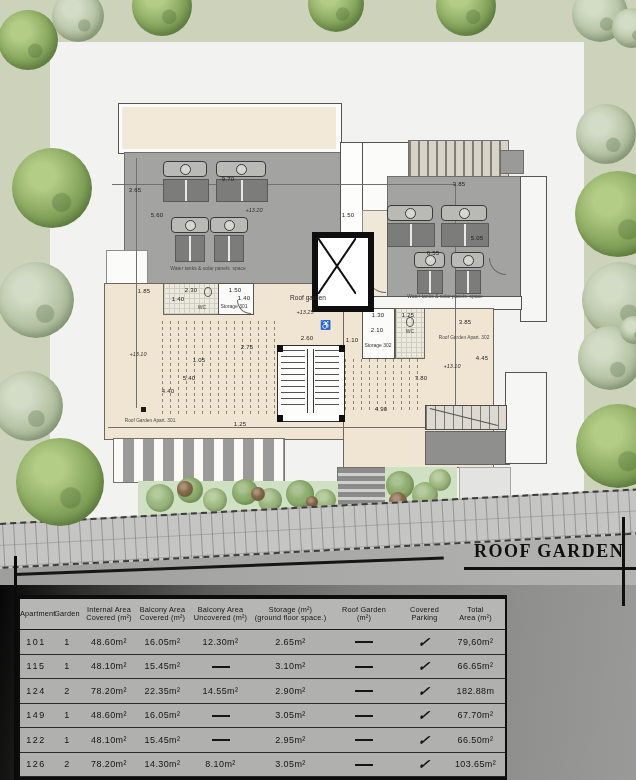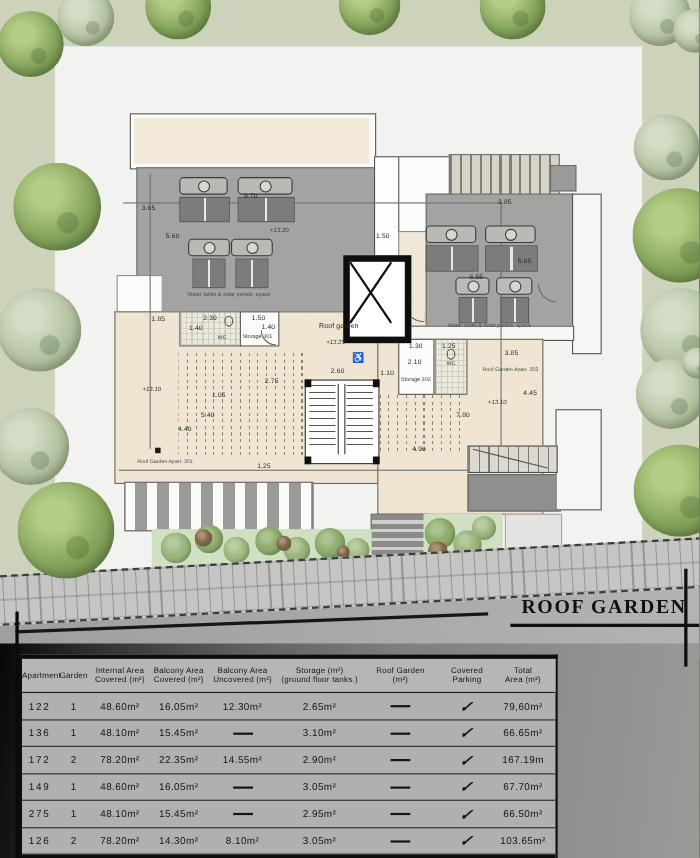--- a/index.html
+++ b/index.html
@@ -309,75 +309,75 @@
       <div id="t-header" class="t-grid">
           <span class="h-cell apt">Apartment</span>
           <span class="h-cell">Garden</span>
           <span class="h-cell">Internal Area
 Covered (m²)</span>
           <span class="h-cell">Balcony Area
 Covered (m²)</span>
           <span class="h-cell">Balcony Area
 Uncovered (m²)</span>
           <span class="h-cell">Storage (m²)
-(ground floor tanks.)</span>
+(ground floor space.)</span>
           <span class="h-cell">Roof Garden
 (m²)</span>
           <span class="h-cell">Covered
 Parking</span>
           <span class="h-cell">Total
 Area (m²)</span>
         </div>
       <div id="t-rows">
           <div class="t-row t-grid">
-            <span class="t-cell apt">122</span>
+            <span class="t-cell apt">101</span>
             <span class="t-cell">1</span>
             <span class="t-cell">48.60m²</span>
             <span class="t-cell">16.05m²</span>
             <span class="t-cell">12.30m²</span>
             <span class="t-cell">2.65m²</span>
             <span class="t-cell"><span class="dashline"></span></span>
             <span class="t-cell"><span class="check">✓</span></span>
             <span class="t-cell">79,60m²</span>
           </div>
           <div class="t-row t-grid">
-            <span class="t-cell apt">136</span>
+            <span class="t-cell apt">115</span>
             <span class="t-cell">1</span>
             <span class="t-cell">48.10m²</span>
             <span class="t-cell">15.45m²</span>
             <span class="t-cell"><span class="dashline"></span></span>
             <span class="t-cell">3.10m²</span>
             <span class="t-cell"><span class="dashline"></span></span>
             <span class="t-cell"><span class="check">✓</span></span>
             <span class="t-cell">66.65m²</span>
           </div>
           <div class="t-row t-grid">
-            <span class="t-cell apt">172</span>
+            <span class="t-cell apt">124</span>
             <span class="t-cell">2</span>
             <span class="t-cell">78.20m²</span>
             <span class="t-cell">22.35m²</span>
             <span class="t-cell">14.55m²</span>
             <span class="t-cell">2.90m²</span>
             <span class="t-cell"><span class="dashline"></span></span>
             <span class="t-cell"><span class="check">✓</span></span>
-            <span class="t-cell">167.19m</span>
+            <span class="t-cell">182.88m</span>
           </div>
           <div class="t-row t-grid">
             <span class="t-cell apt">149</span>
             <span class="t-cell">1</span>
             <span class="t-cell">48.60m²</span>
             <span class="t-cell">16.05m²</span>
             <span class="t-cell"><span class="dashline"></span></span>
             <span class="t-cell">3.05m²</span>
             <span class="t-cell"><span class="dashline"></span></span>
             <span class="t-cell"><span class="check">✓</span></span>
             <span class="t-cell">67.70m²</span>
           </div>
           <div class="t-row t-grid">
-            <span class="t-cell apt">275</span>
+            <span class="t-cell apt">122</span>
             <span class="t-cell">1</span>
             <span class="t-cell">48.10m²</span>
             <span class="t-cell">15.45m²</span>
             <span class="t-cell"><span class="dashline"></span></span>
             <span class="t-cell">2.95m²</span>
             <span class="t-cell"><span class="dashline"></span></span>
             <span class="t-cell"><span class="check">✓</span></span>
             <span class="t-cell">66.50m²</span>
           </div>
           <div class="t-row t-grid">

